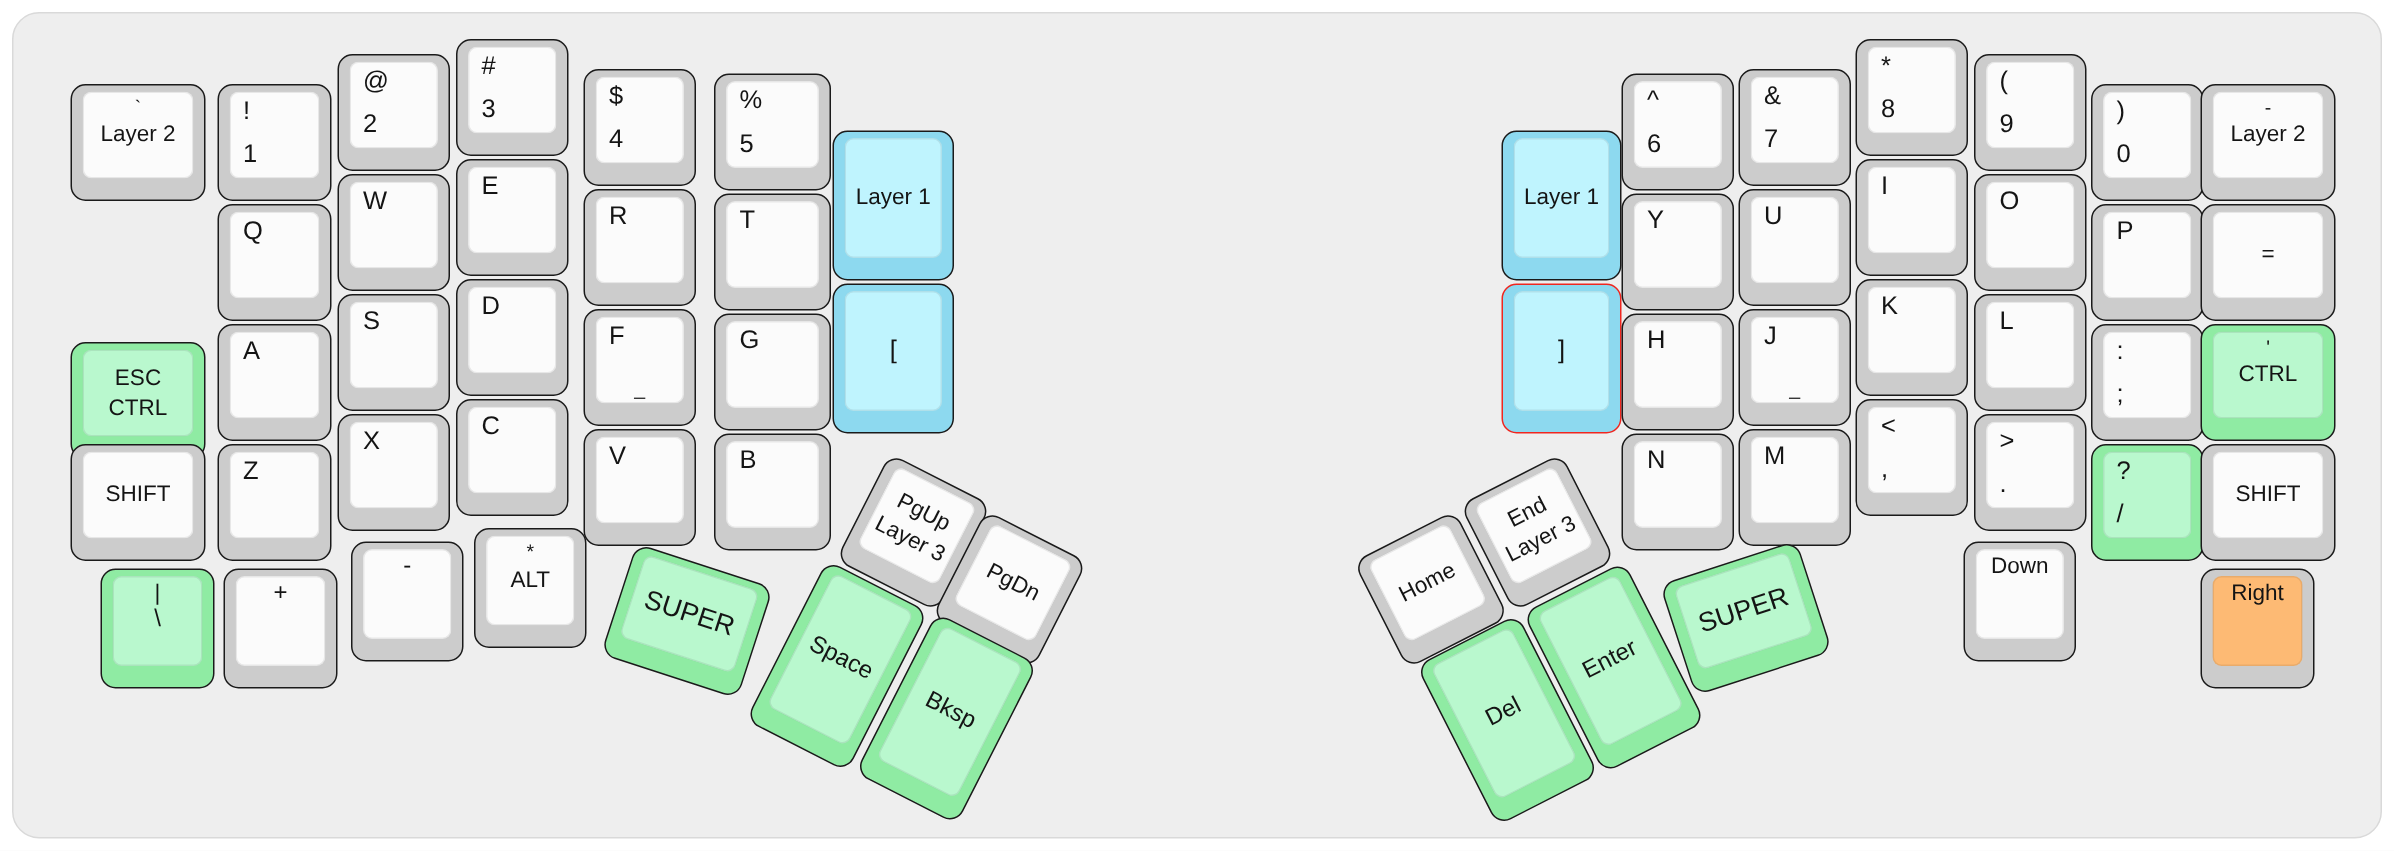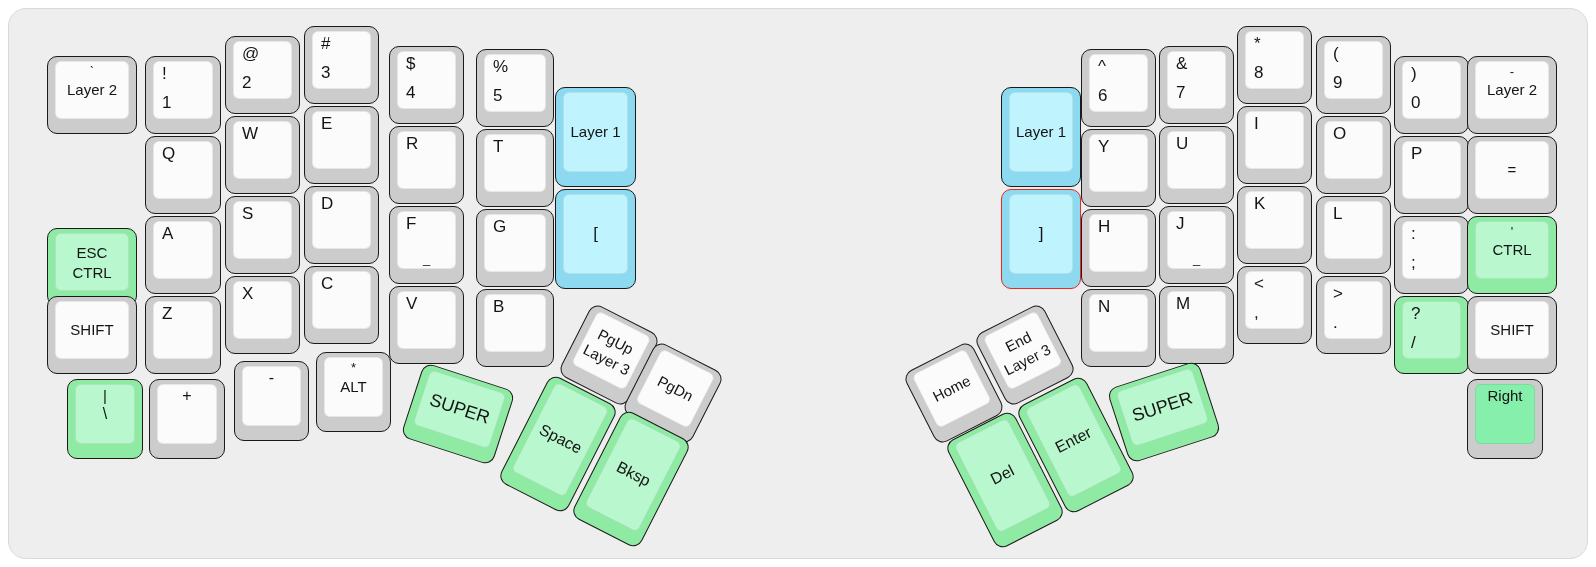--- a/index.html
+++ b/index.html
@@ -295,20 +295,25 @@
         <div class="face" style="background: rgb(251, 251, 251);">
           <span class="lab p-tl" style="color: rgb(20, 20, 20);">L</span>
         </div>
       </div>
       <div class="key" style="left: 1307px; top: 267px; width: 75px; height: 78px; background: rgb(204, 204, 204); border-color: rgb(26, 26, 26);">
         <div class="face" style="background: rgb(251, 251, 251);">
           <span class="lab p-tl" style="color: rgb(20, 20, 20);">&gt;</span>
           <span class="lab p-tl2" style="color: rgb(20, 20, 20);">.</span>
         </div>
       </div>
+      <div class="key" style="left: 1300px; top: 352px; width: 75px; height: 80px; background: rgb(204, 204, 204); border-color: rgb(26, 26, 26);">
+        <div class="face" style="background: rgb(251, 251, 251);">
+          <span class="lab p-tc" style="font-size: 15px; color: rgb(20, 20, 20);">Down</span>
+        </div>
+      </div>
       <div class="key" style="left: 1385px; top: 47px; width: 75px; height: 78px; background: rgb(204, 204, 204); border-color: rgb(26, 26, 26);">
         <div class="face" style="background: rgb(251, 251, 251);">
           <span class="lab p-tl" style="color: rgb(20, 20, 20);">)</span>
           <span class="lab p-tl2" style="color: rgb(20, 20, 20);">0</span>
         </div>
       </div>
       <div class="key" style="left: 1385px; top: 127px; width: 75px; height: 78px; background: rgb(204, 204, 204); border-color: rgb(26, 26, 26);">
         <div class="face" style="background: rgb(251, 251, 251);">
           <span class="lab p-tl" style="color: rgb(20, 20, 20);">P</span>
         </div>
@@ -341,21 +346,21 @@
           <span class="lab p-tc" style="color: rgb(20, 20, 20);">'</span>
           <span class="lab p-c" style="color: rgb(20, 20, 20);">CTRL</span>
         </div>
       </div>
       <div class="key" style="left: 1458px; top: 287px; width: 90px; height: 78px; background: rgb(204, 204, 204); border-color: rgb(26, 26, 26);">
         <div class="face" style="background: rgb(251, 251, 251);">
           <span class="lab p-c" style="color: rgb(20, 20, 20);">SHIFT</span>
         </div>
       </div>
       <div class="key" style="left: 1458px; top: 370px; width: 76px; height: 80px; background: rgb(204, 204, 204); border-color: rgb(26, 26, 26);">
-        <div class="face" style="background: #86efac;">
+        <div class="face" style="background: #fdba74;">
           <span class="lab p-tc" style="font-size: 15px; color: rgb(20, 20, 20);">Right</span>
         </div>
       </div>
       <div class="key" style="left: 978px; top: 306px; width: 76px; height: 80px; transform: rotate(-27deg); background: rgb(204, 204, 204); border-color: rgb(26, 26, 26);">
         <div class="face" style="background: rgb(251, 251, 251);">
           <span class="lab p-c" style="color: rgb(20, 20, 20);">End
 Layer 3</span>
         </div>
       </div>
       <div class="key" style="left: 907px; top: 344px; width: 76px; height: 80px; transform: rotate(-27deg); background: rgb(204, 204, 204); border-color: rgb(26, 26, 26);">

